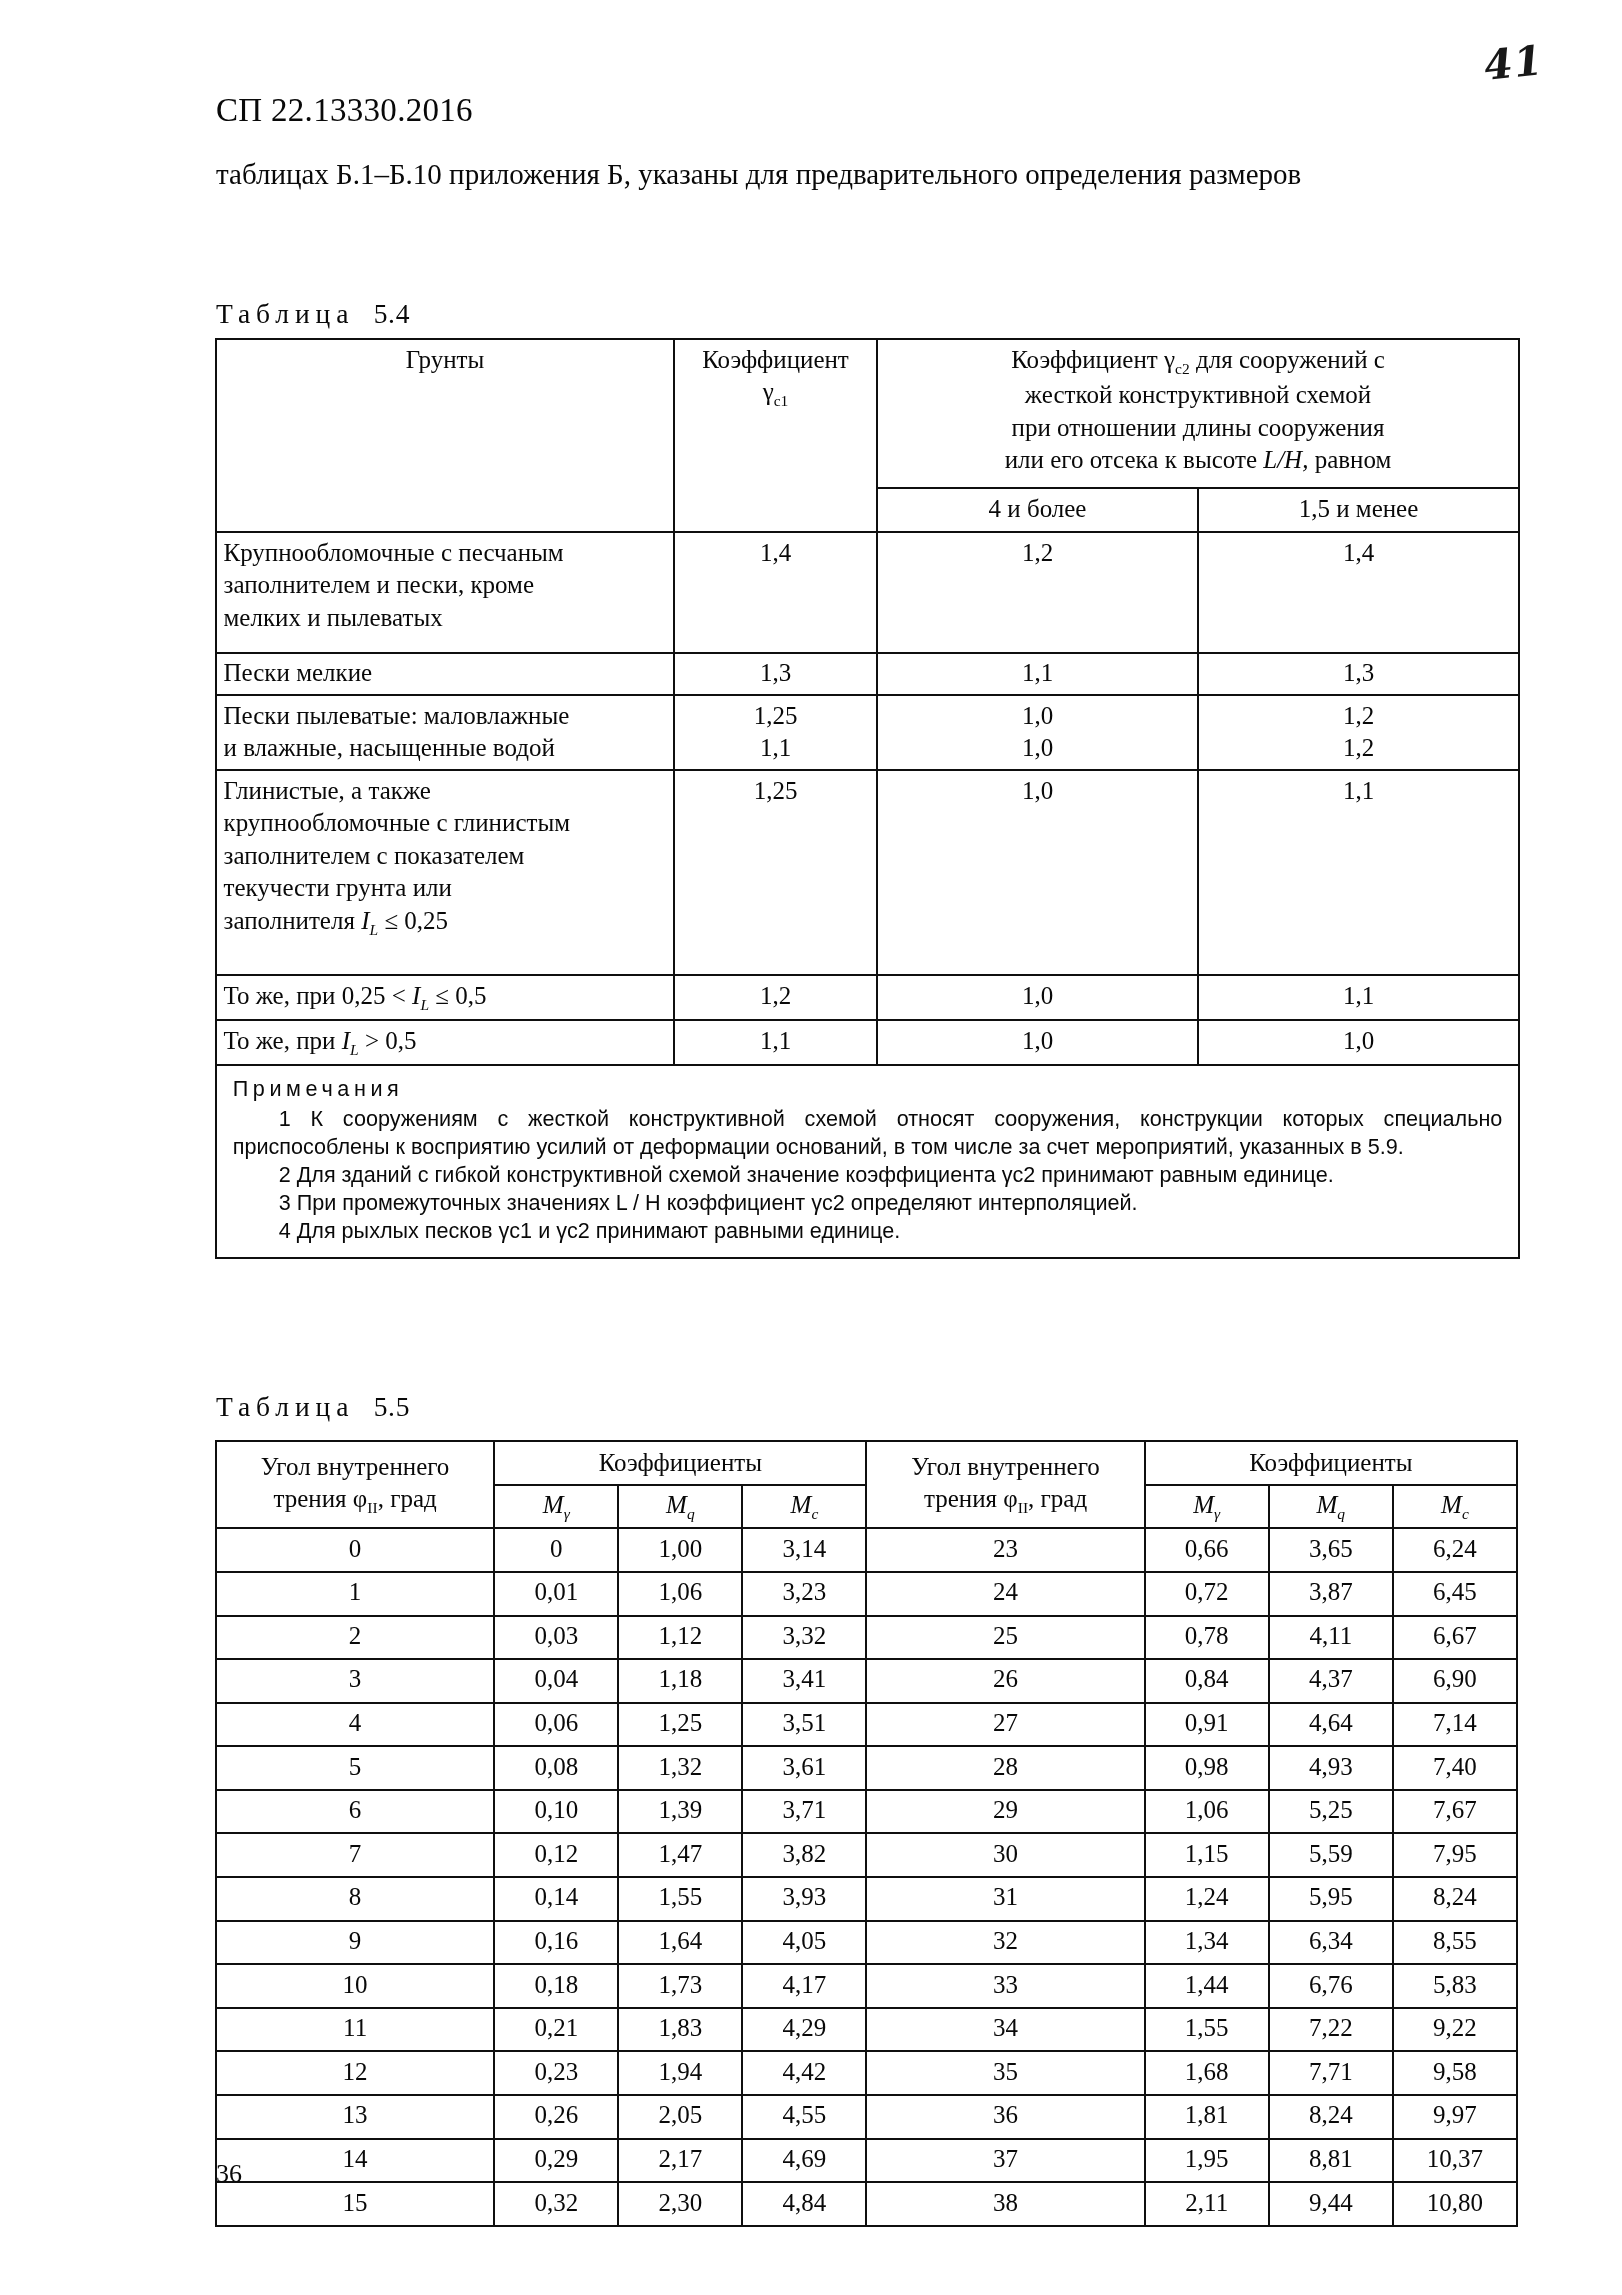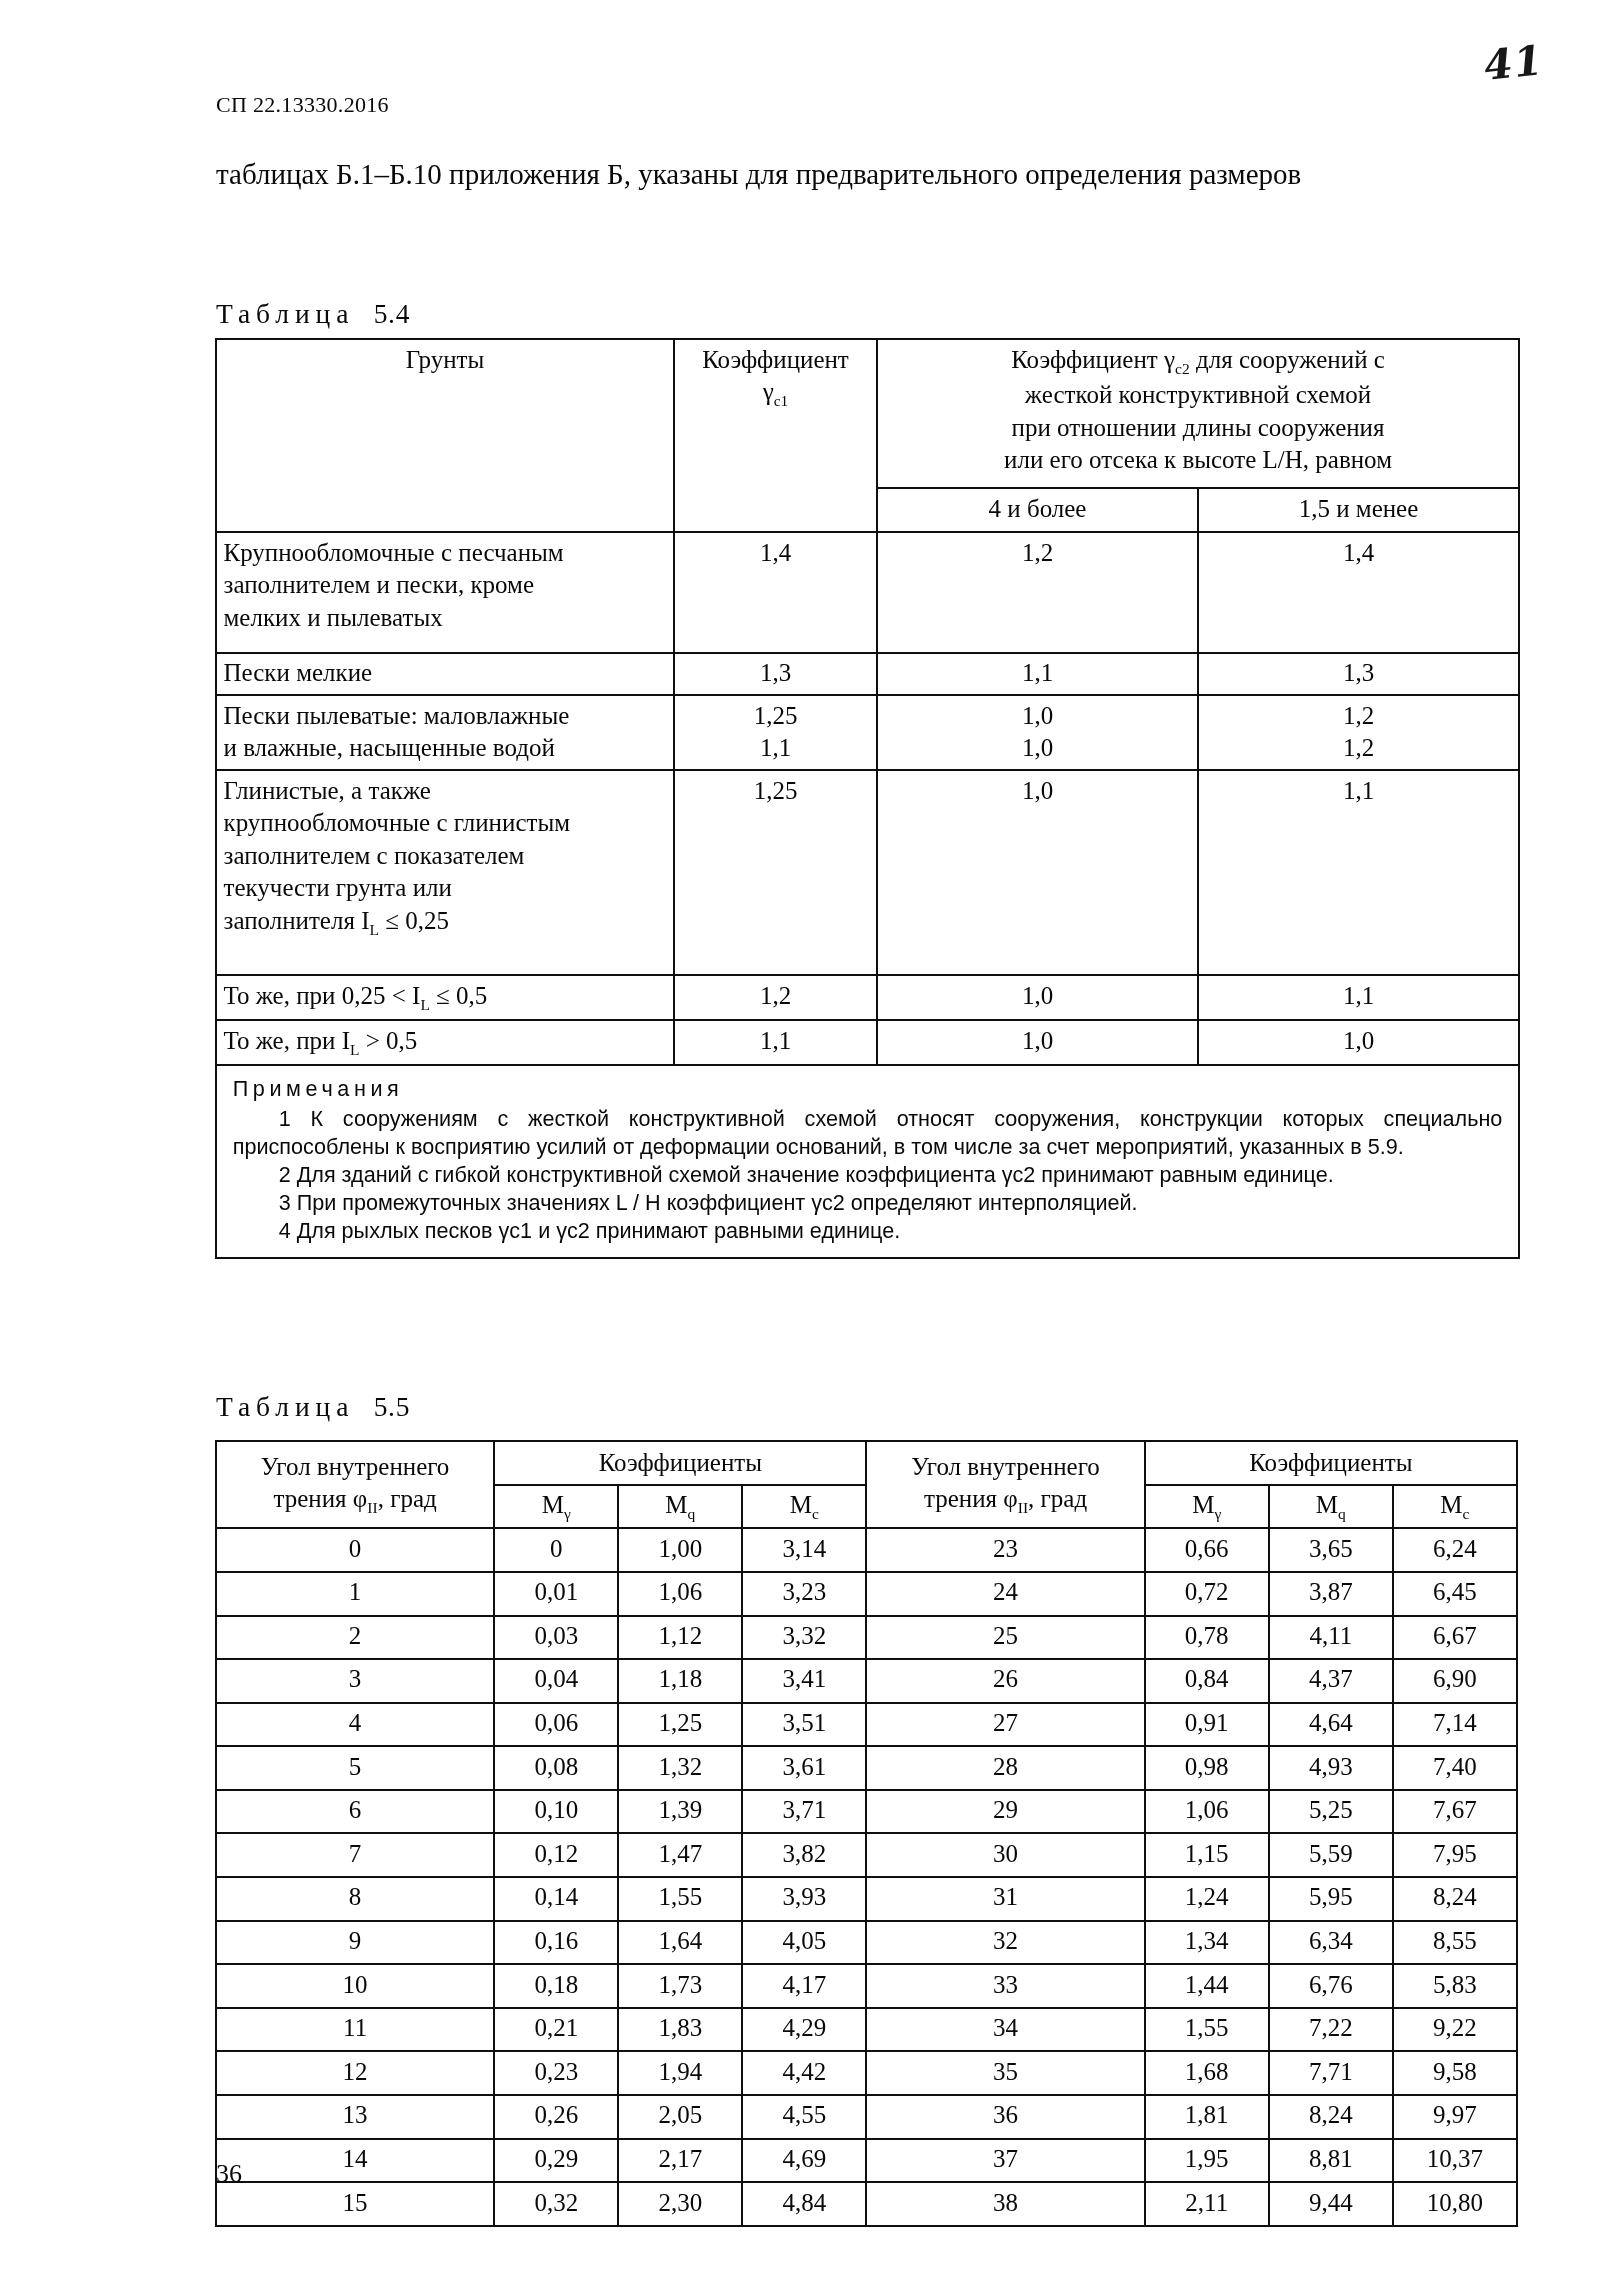--- a/index.html
+++ b/index.html
@@ -25,21 +25,21 @@
     font-size:41px;
     font-style:italic;
     font-weight:600;
     letter-spacing:1.3px;
     transform:rotate(-6deg);
     color:#1a1a1a;
   }
   .doc-code{
     position:absolute;
     left:216px;top:92px;
-    font-size:22px;
+    font-size:33px;
     letter-spacing:0.3px;
   }
   
   .intro{
     position:absolute;
     left:216px;top:154px;
     width:1302px;
     font-size:29px;
     line-height:1.42;
     text-align:justify;
@@ -93,21 +93,21 @@
   }
   .note-item{display:block;text-indent:46px;}
   
   #t55wrap{
     position:absolute;
     left:215px;top:1440px;width:1303px;
   }
   #t55 td{padding:3.3px 5.2px;height:35px;}
   #t55 .hdr td{vertical-align:middle;}
   .sub{font-size:0.62em;vertical-align:sub;}
-  .it{}
+  .it{font-style:italic;}
   .footer-page{
     position:absolute;
     left:216px;top:2159px;
     font-size:26px;
   }
   
   .page{filter:contrast(1.02);}
 </style>
 </head>
 <body>

